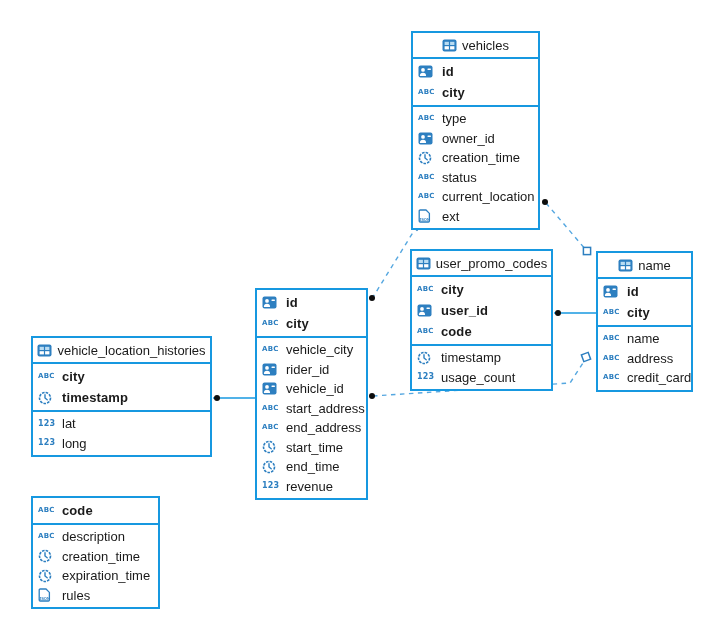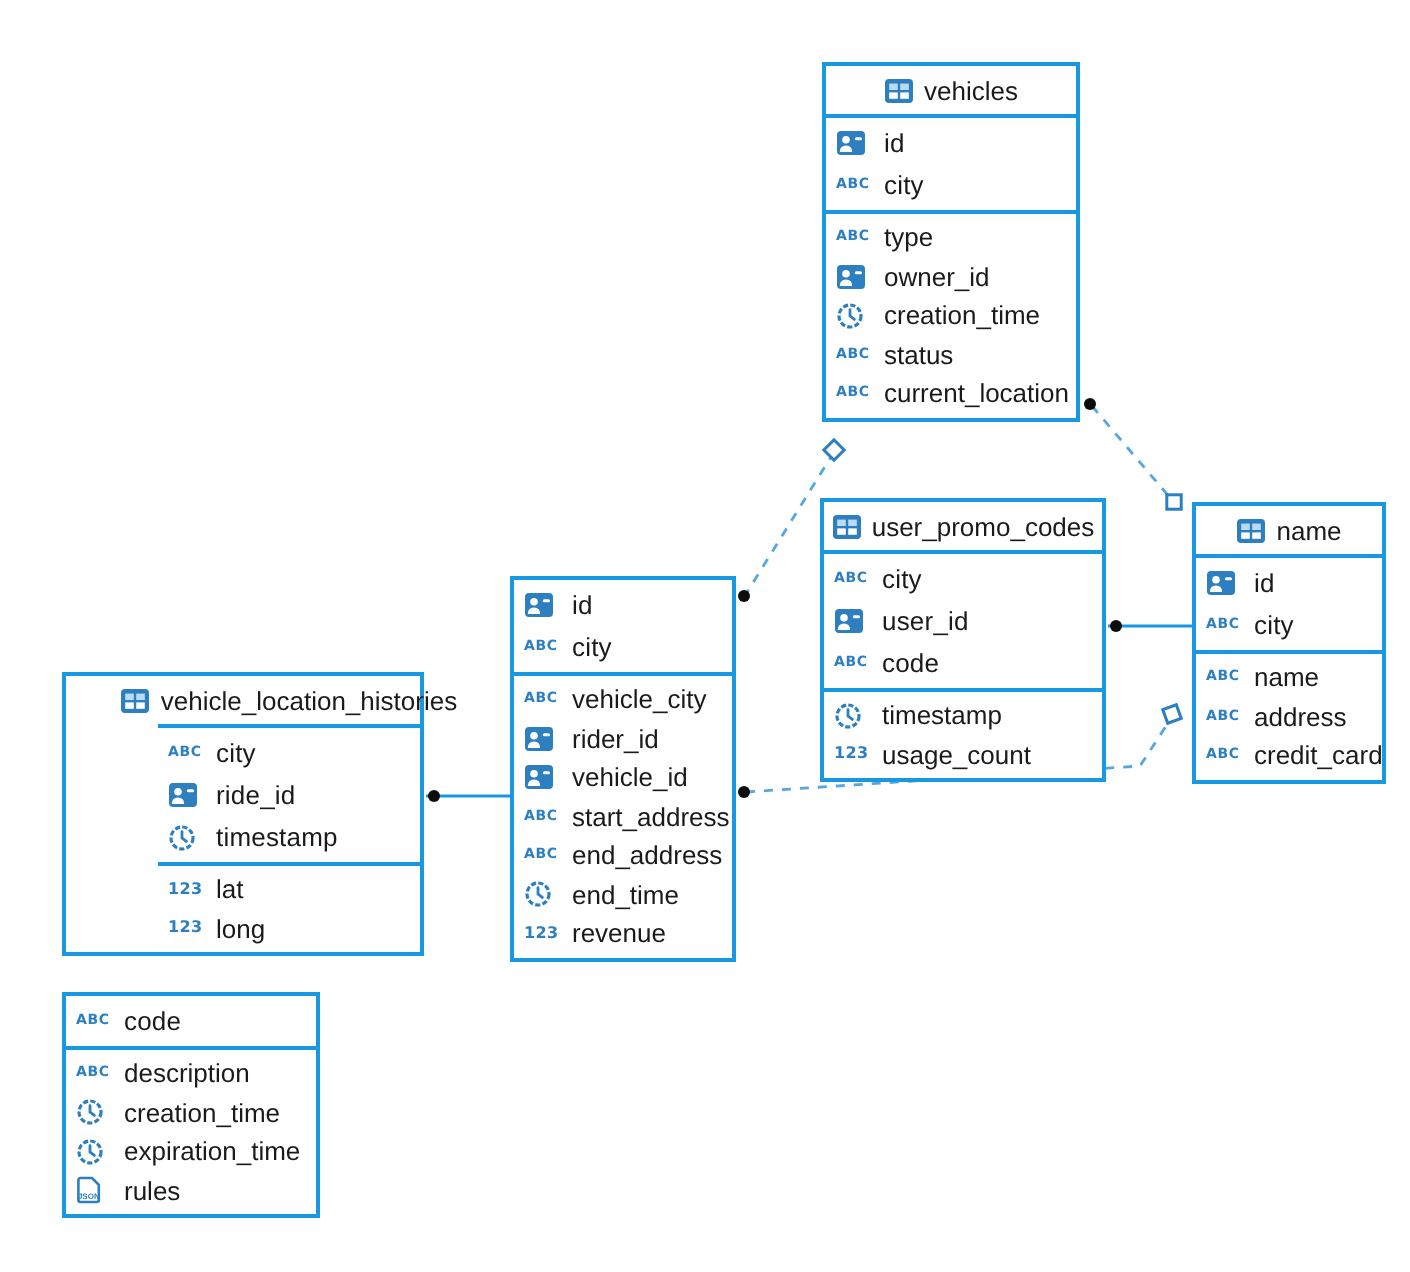--- a/index.html
+++ b/index.html
@@ -49,21 +49,21 @@
     display: flex;
     align-items: center;
     gap: 5px;
     padding: 0 5px;
     height: 19.5px;
     font-size: 13px;
     color: var(--ink);
     white-space: nowrap;
   }
   .card-section.pk .field-row { height: 21px; }
-  .field-label.bold { font-weight: 400; letter-spacing: 0.1px; }
+  .field-label.bold { font-weight: 700; letter-spacing: 0.1px; }
   .icon-cell {
     width: 19px;
     flex: none;
     display: flex;
     align-items: center;
     justify-content: flex-start;
   }
   .txt-icon {
     font-family: "DejaVu Sans", sans-serif;
     font-size: 7px;
@@ -171,20 +171,29 @@
             <span class="txt-icon">ABC</span>
           </span>
           <span class="field-label">status</span>
         </div>
         <div class="field-row">
           <span class="icon-cell">
             <span class="txt-icon">ABC</span>
           </span>
           <span class="field-label">current_location</span>
         </div>
+        <div class="field-row">
+          <span class="icon-cell">
+            <svg width="13" height="14" viewBox="0 0 13 14">
+              <path d="M2.2 1 h5.8 l3.4 3.4 v7.6 a1 1 0 0 1 -1 1 H2.2 a1 1 0 0 1 -1 -1 V2 a1 1 0 0 1 1 -1 z" fill="#ffffff" stroke="#2d7fc0" stroke-width="1.3"></path>
+              <text x="6.4" y="11.6" font-size="4" font-weight="700" fill="#2d7fc0" text-anchor="middle" font-family="Liberation Sans, sans-serif">JSON</text>
+            </svg>
+          </span>
+          <span class="field-label">ext</span>
+        </div>
       </div>
     </div>
     <div class="table-card" style="left: 410px; top: 249px; width: 143px;">
       <div class="card-header">
         <span class="icon-cell" style="width: auto;">
           <svg width="15" height="13" viewBox="0 0 15 13">
             <rect x="0.5" y="0.5" width="14" height="12" rx="2" fill="#2d7fc0"></rect>
             <rect x="2.6" y="2.8" width="4.3" height="3.2" fill="#b9dcf2"></rect>
             <rect x="8.1" y="2.8" width="4.3" height="3.2" fill="#b9dcf2"></rect>
             <rect x="2.6" y="7.2" width="4.3" height="3.2" fill="#ffffff"></rect>
@@ -350,31 +359,40 @@
           </span>
           <span class="field-label">end_address</span>
         </div>
         <div class="field-row">
           <span class="icon-cell">
             <svg width="14" height="14" viewBox="0 0 14 14">
               <circle cx="7" cy="7" r="5.5" fill="#ffffff" stroke="#2d7fc0" stroke-width="1.6" stroke-dasharray="2.6 1.1"></circle>
               <path d="M7 3.8 L7 7 L9.2 8.7" stroke="#2d7fc0" stroke-width="1.4" fill="none" stroke-linecap="round"></path>
             </svg>
           </span>
+          <span class="field-label">start_time</span>
+        </div>
+        <div class="field-row">
+          <span class="icon-cell">
+            <svg width="14" height="14" viewBox="0 0 14 14">
+              <circle cx="7" cy="7" r="5.5" fill="#ffffff" stroke="#2d7fc0" stroke-width="1.6" stroke-dasharray="2.6 1.1"></circle>
+              <path d="M7 3.8 L7 7 L9.2 8.7" stroke="#2d7fc0" stroke-width="1.4" fill="none" stroke-linecap="round"></path>
+            </svg>
+          </span>
           <span class="field-label">end_time</span>
         </div>
         <div class="field-row">
           <span class="icon-cell">
             <span class="txt-icon num">123</span>
           </span>
           <span class="field-label">revenue</span>
         </div>
       </div>
     </div>
-    <div class="table-card" style="left: 31px; top: 336px; width: 181px; padding-left: 46px;">
+    <div class="table-card" style="left: 31px; top: 336px; width: 181px;">
       <div class="card-header">
         <span class="icon-cell" style="width: auto;">
           <svg width="15" height="13" viewBox="0 0 15 13">
             <rect x="0.5" y="0.5" width="14" height="12" rx="2" fill="#2d7fc0"></rect>
             <rect x="2.6" y="2.8" width="4.3" height="3.2" fill="#b9dcf2"></rect>
             <rect x="8.1" y="2.8" width="4.3" height="3.2" fill="#b9dcf2"></rect>
             <rect x="2.6" y="7.2" width="4.3" height="3.2" fill="#ffffff"></rect>
             <rect x="8.1" y="7.2" width="4.3" height="3.2" fill="#ffffff"></rect>
           </svg>
         </span>
@@ -382,31 +400,20 @@
       </div>
       <div class="card-section pk">
         <div class="field-row">
           <span class="icon-cell">
             <span class="txt-icon">ABC</span>
           </span>
           <span class="field-label bold">city</span>
         </div>
         <div class="field-row">
           <span class="icon-cell">
-            <svg width="15" height="13" viewBox="0 0 15 13">
-              <rect x="0.5" y="0.5" width="14" height="12" rx="2" fill="#2d7fc0"></rect>
-              <circle cx="5" cy="4.9" r="1.9" fill="#ffffff"></circle>
-              <path d="M1.9 11 Q1.9 7.7 5 7.7 Q8.1 7.7 8.1 11 Z" fill="#ffffff"></path>
-              <rect x="9.4" y="3.6" width="3.6" height="1.5" rx="0.75" fill="#ffffff"></rect>
-            </svg>
-          </span>
-          <span class="field-label bold">ride_id</span>
-        </div>
-        <div class="field-row">
-          <span class="icon-cell">
             <svg width="14" height="14" viewBox="0 0 14 14">
               <circle cx="7" cy="7" r="5.5" fill="#ffffff" stroke="#2d7fc0" stroke-width="1.6" stroke-dasharray="2.6 1.1"></circle>
               <path d="M7 3.8 L7 7 L9.2 8.7" stroke="#2d7fc0" stroke-width="1.4" fill="none" stroke-linecap="round"></path>
             </svg>
           </span>
           <span class="field-label bold">timestamp</span>
         </div>
       </div>
       <div class="card-section">
         <div class="field-row">

